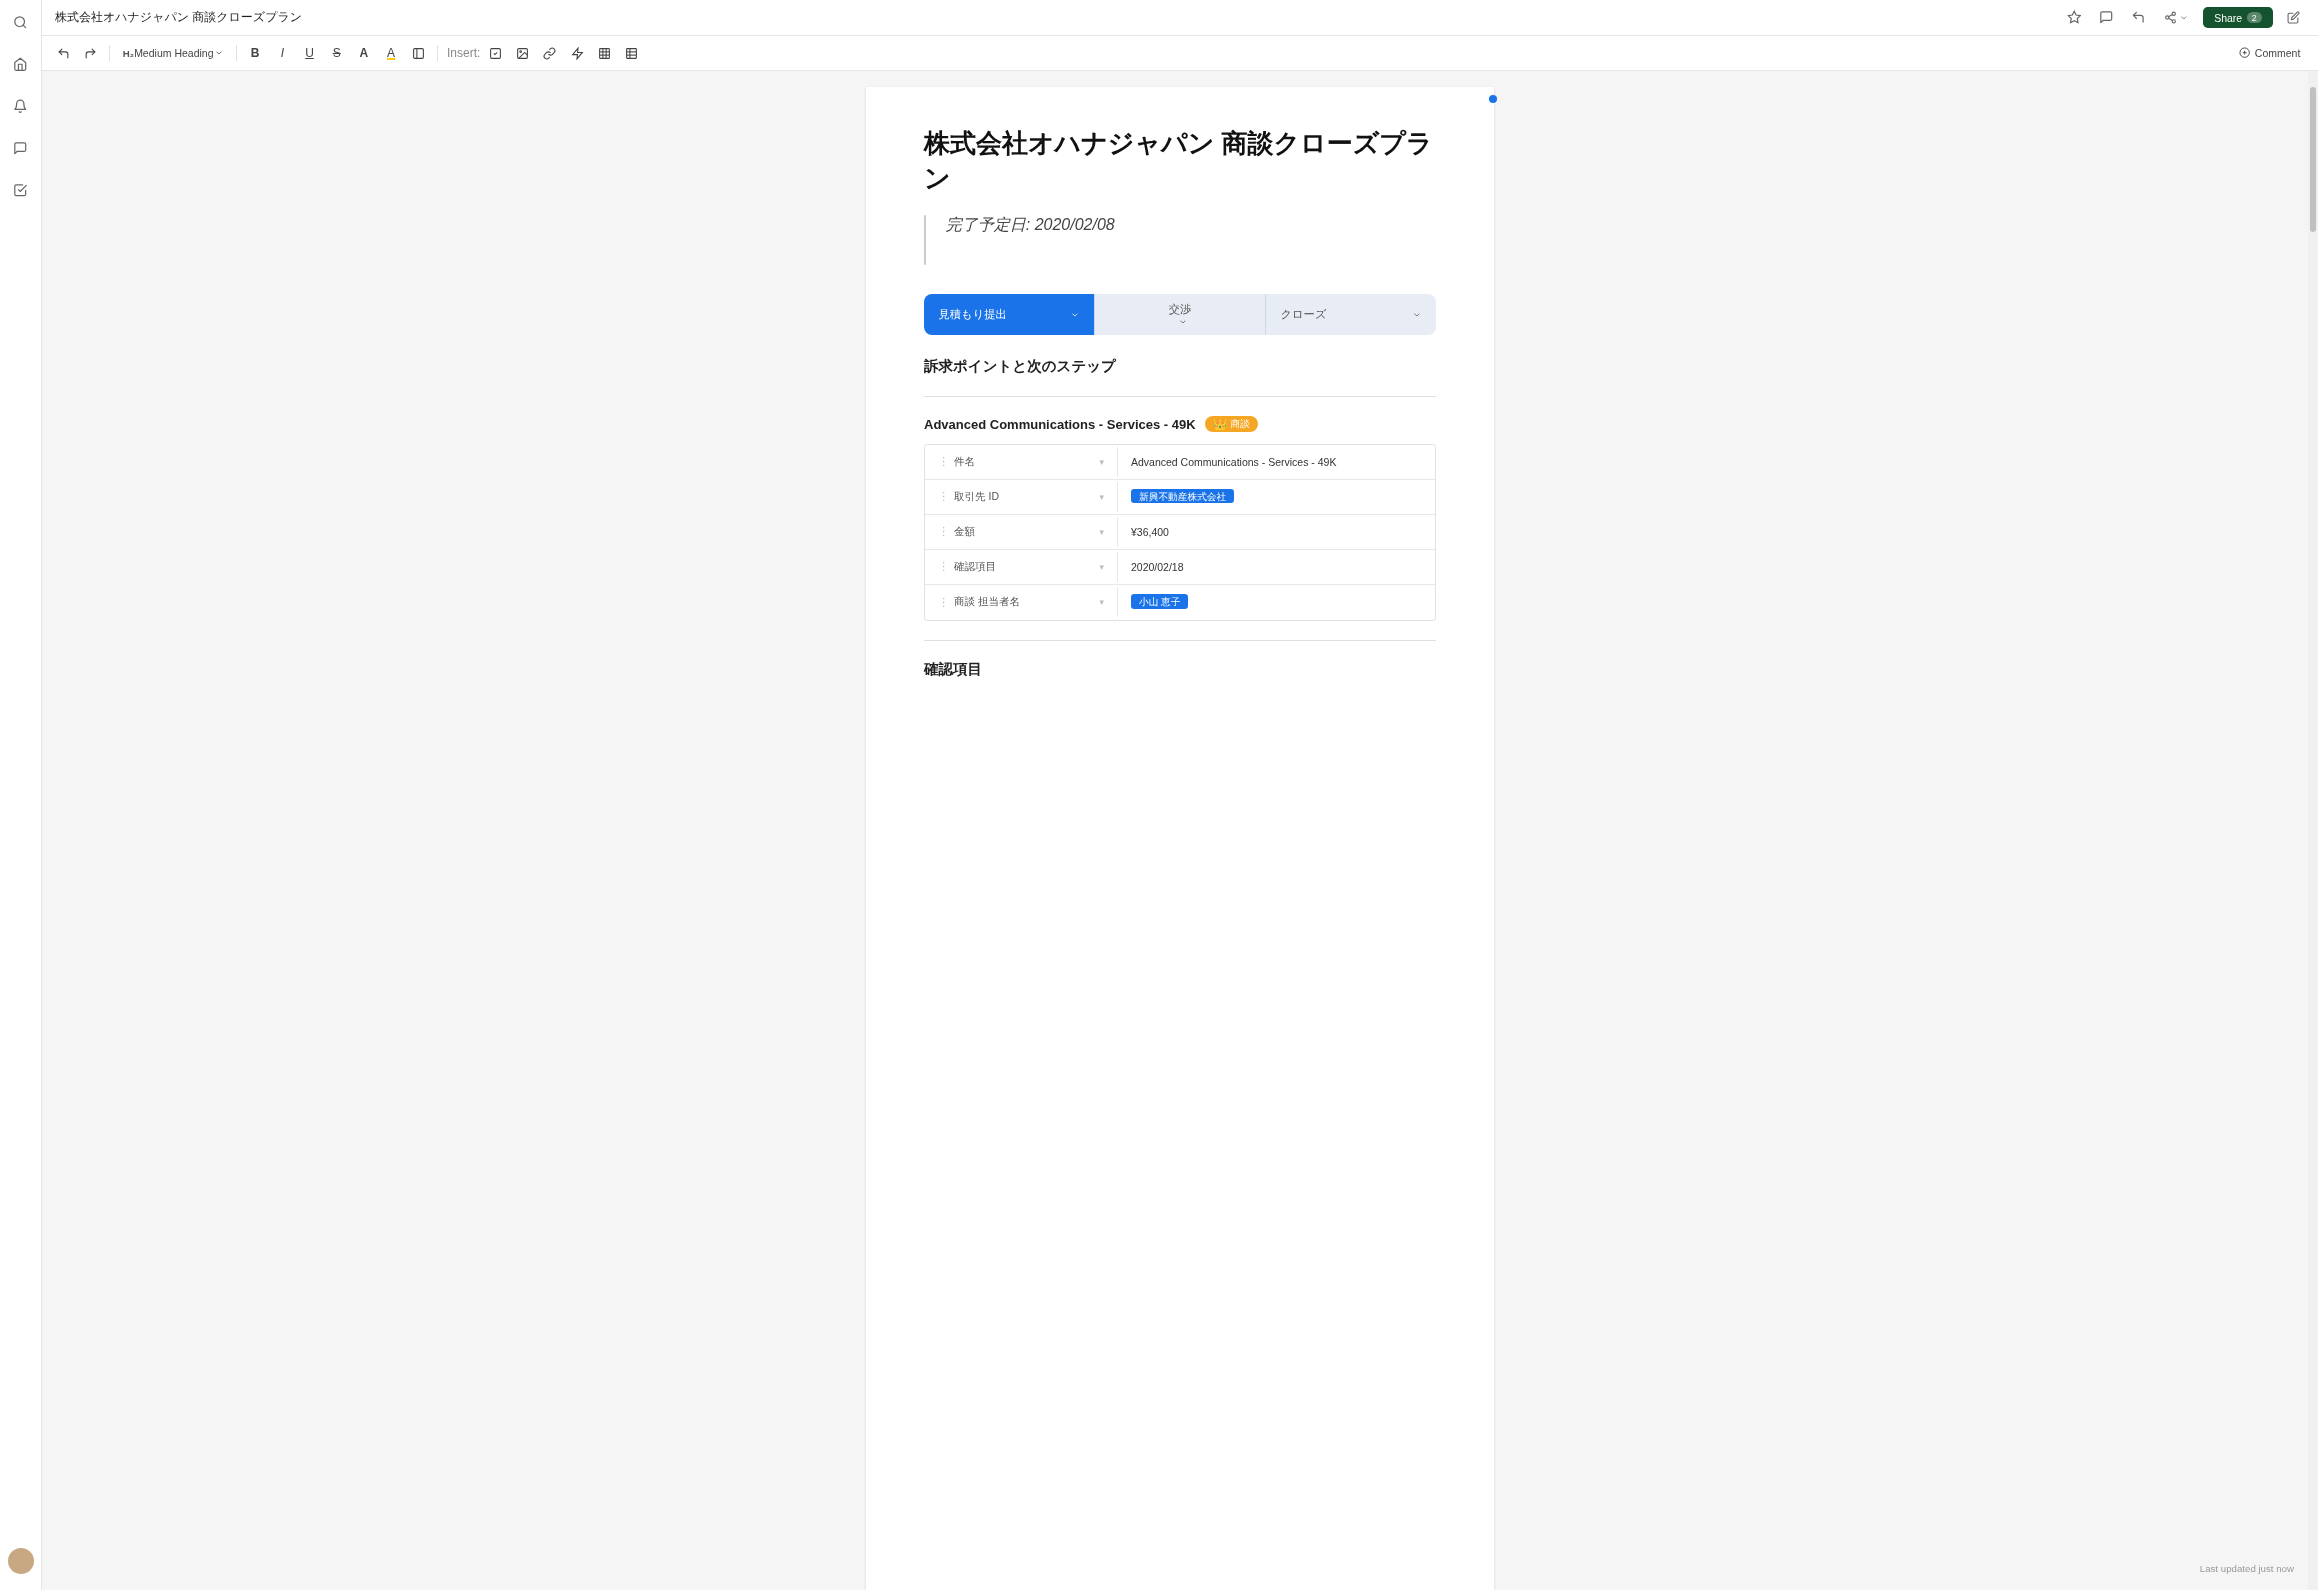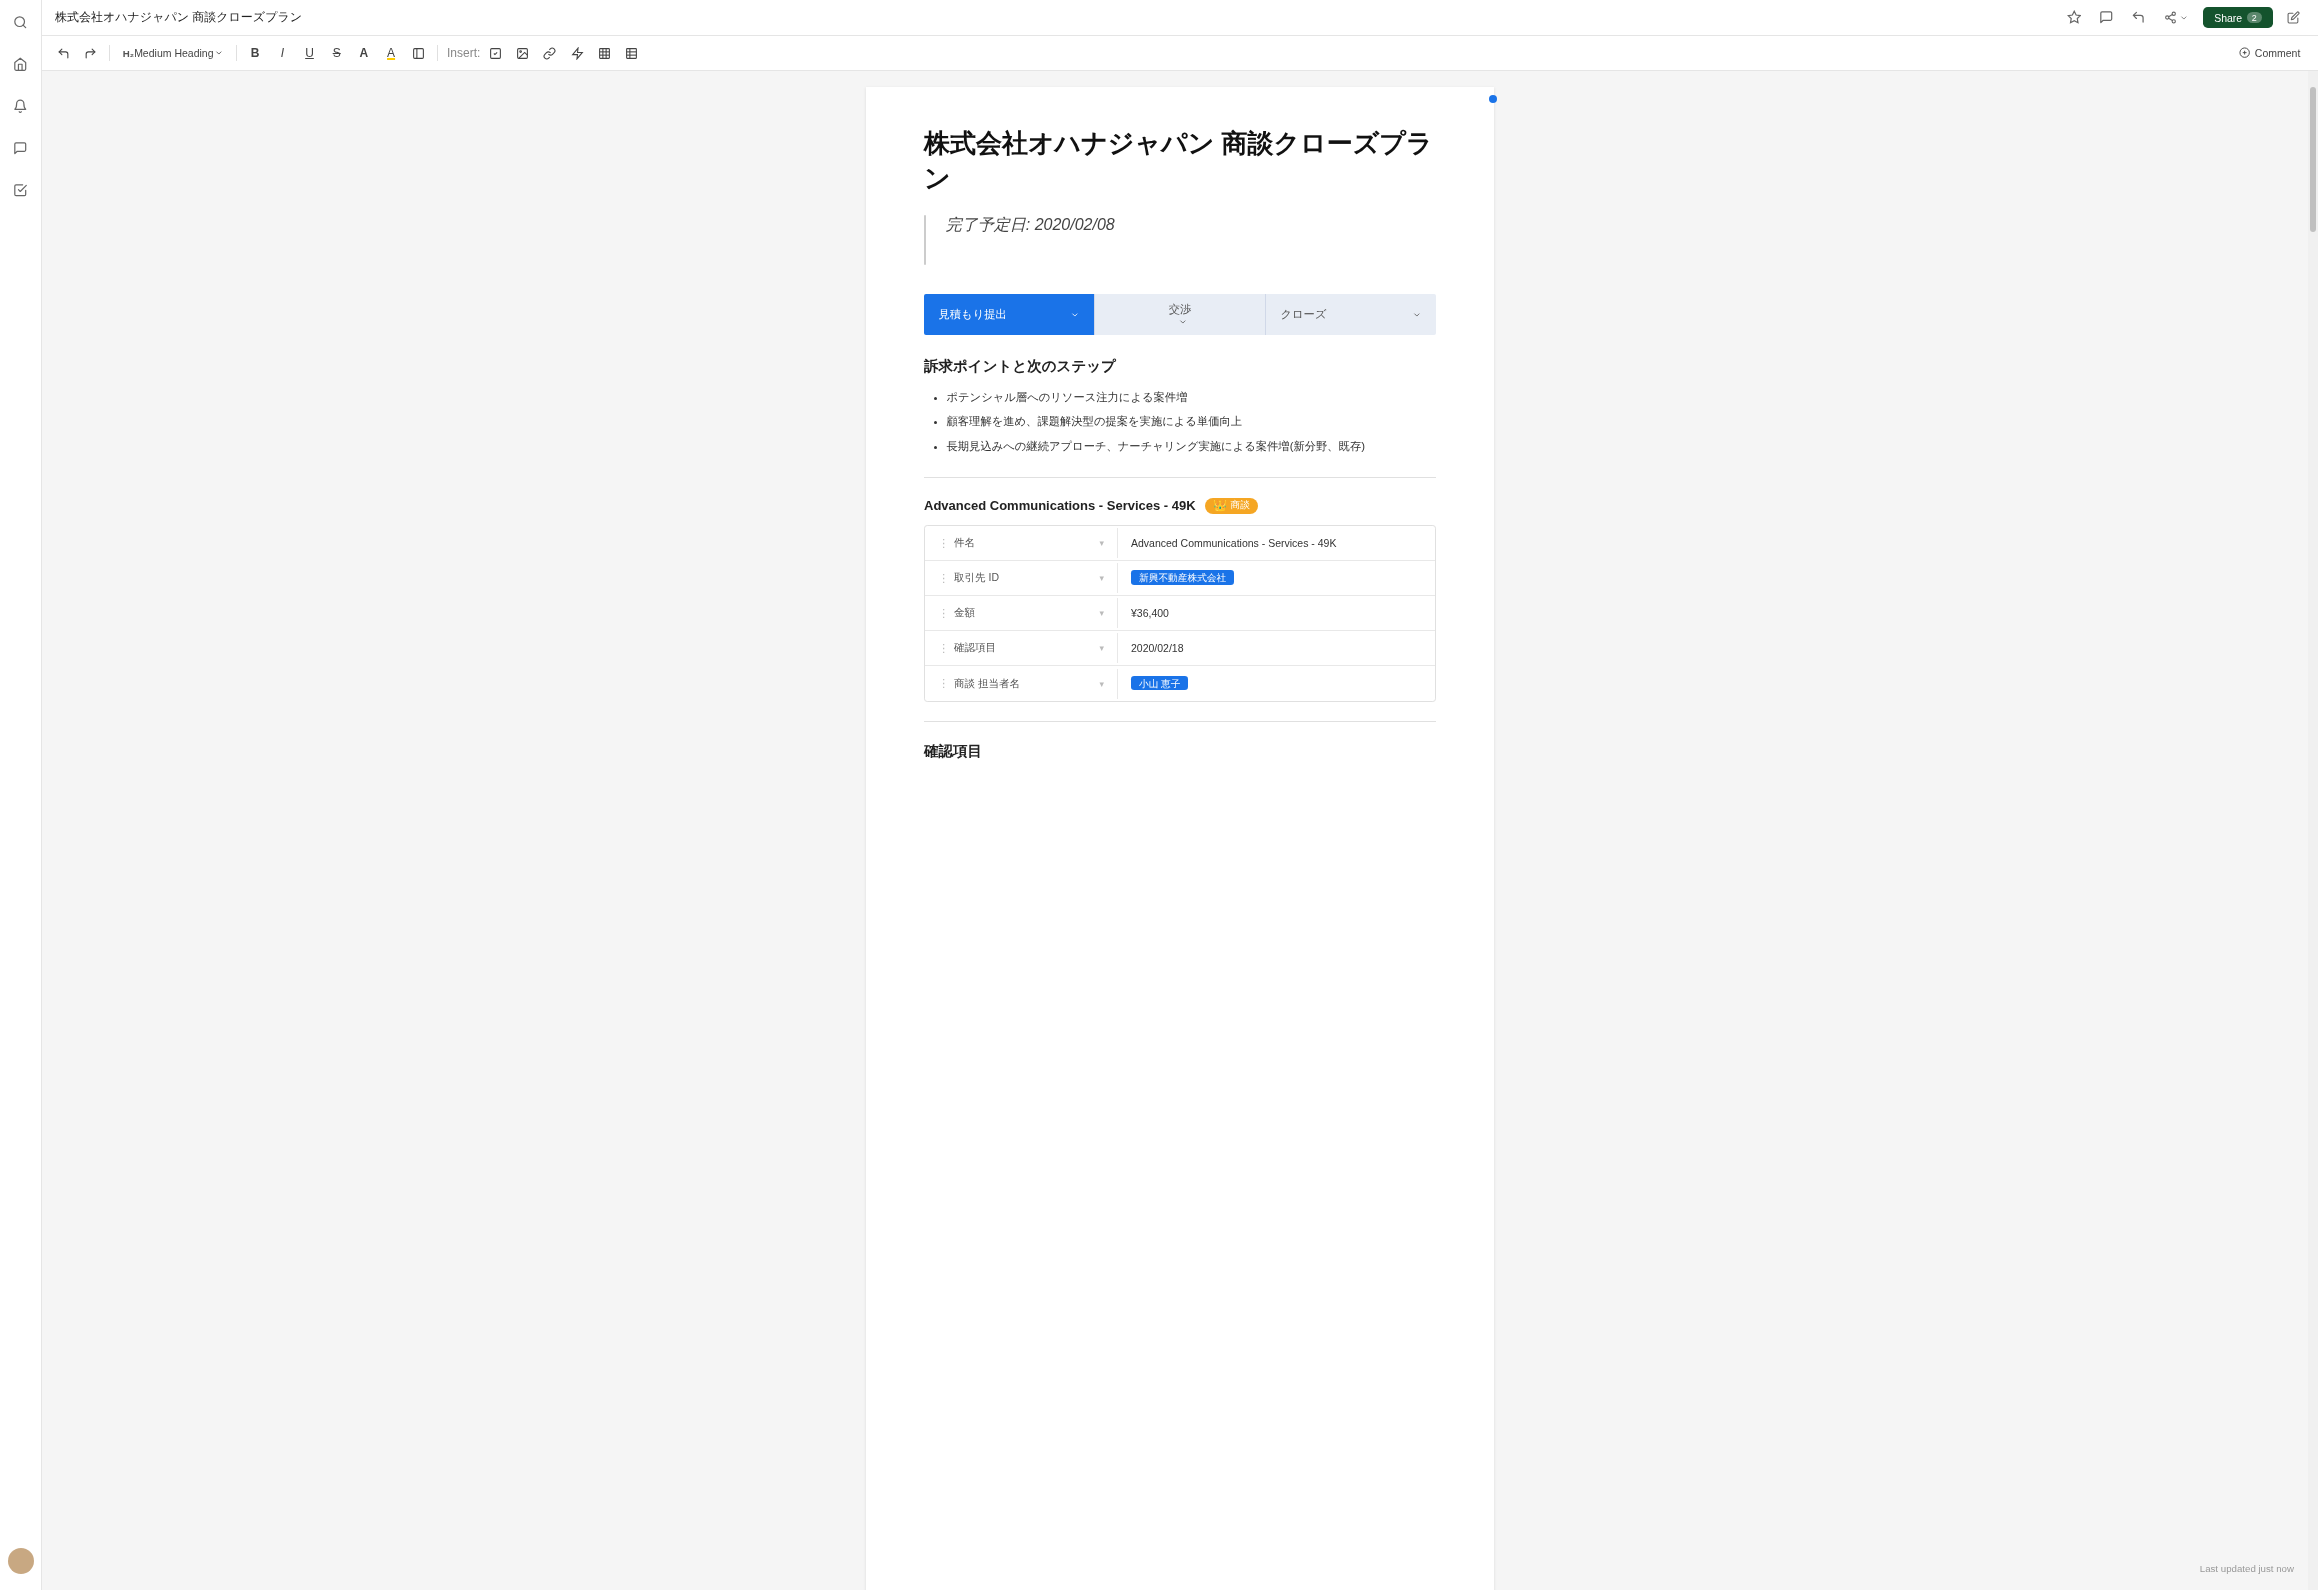--- a/index.html
+++ b/index.html
@@ -227,21 +227,21 @@
       border-left: 2.4px solid #ccc;
       margin-left: 6.4px;
       margin-bottom: 29px;
     }
 
     
     .status-bar {
       display: flex;
       gap: 0;
       margin-bottom: 22.5px;
-      border-radius: 2px;
+      border-radius: 8px;
       overflow: hidden;
     }
     .status-item {
       display: flex;
       align-items: center;
       justify-content: space-between;
       padding: 8px 14.5px;
       font-size: 11.3px;
       font-weight: 500;
       flex: 1;
@@ -602,25 +602,20 @@
         <div class="status-item inactive" style="border-left:0.8px solid #d0d8e8;">
           <span>クローズ</span>
           <svg class="status-chevron" width="9.7" height="9.7" viewBox="0 0 24 24" fill="none" stroke="currentColor" stroke-width="2">
               <polyline points="6 9 12 15 18 9"></polyline>
             </svg>
         </div>
       </div>
 
       <h2 class="section-title">訴求ポイントと次のステップ</h2>
 
-      <ul class="bullet-list">
-        <li>ポテンシャル層へのリソース注力による案件増</li>
-        <li>顧客理解を進め、課題解決型の提案を実施による単価向上</li>
-        <li>長期見込みへの継続アプローチ、ナーチャリング実施による案件増(新分野、既存)</li>
-      </ul>
 
       <hr class="section-divider">
 
       <div class="card-header">
         <span class="card-title">Advanced Communications - Services - 49K</span>
         <span class="badge-tag">
           <span style="font-size:11.3px;">👑</span>
           <span>商談</span>
         </span>
       </div>

